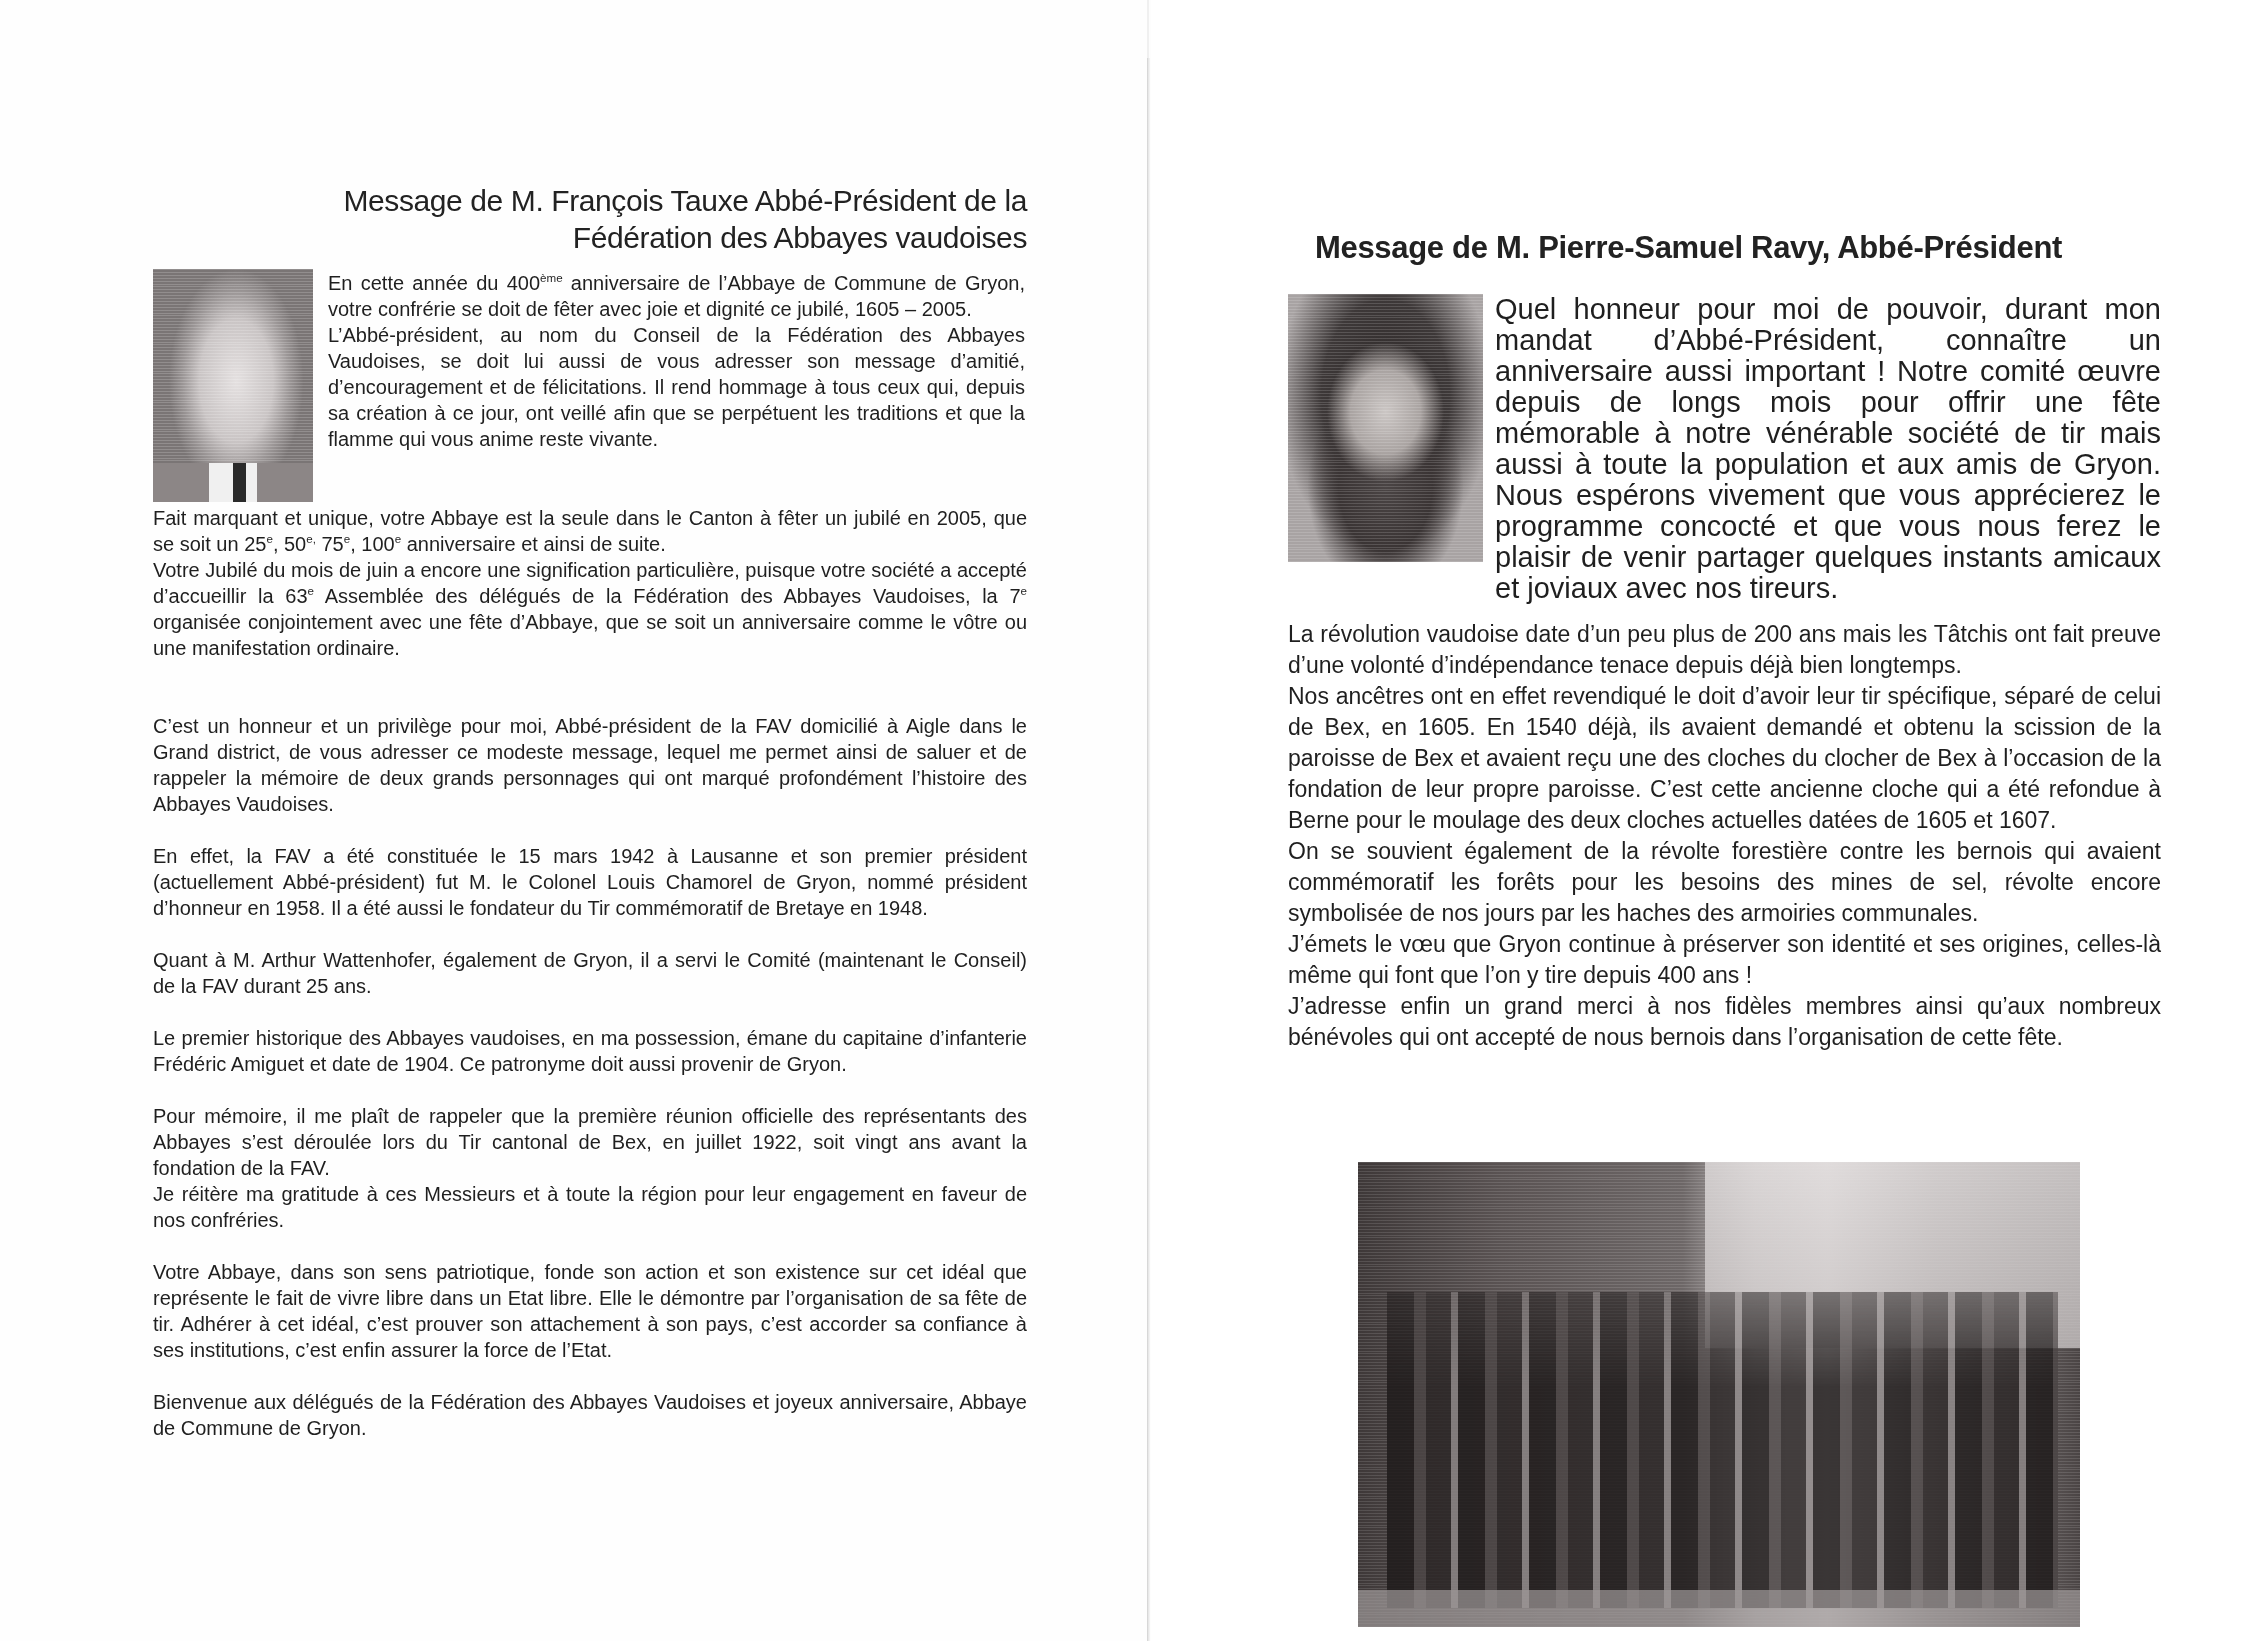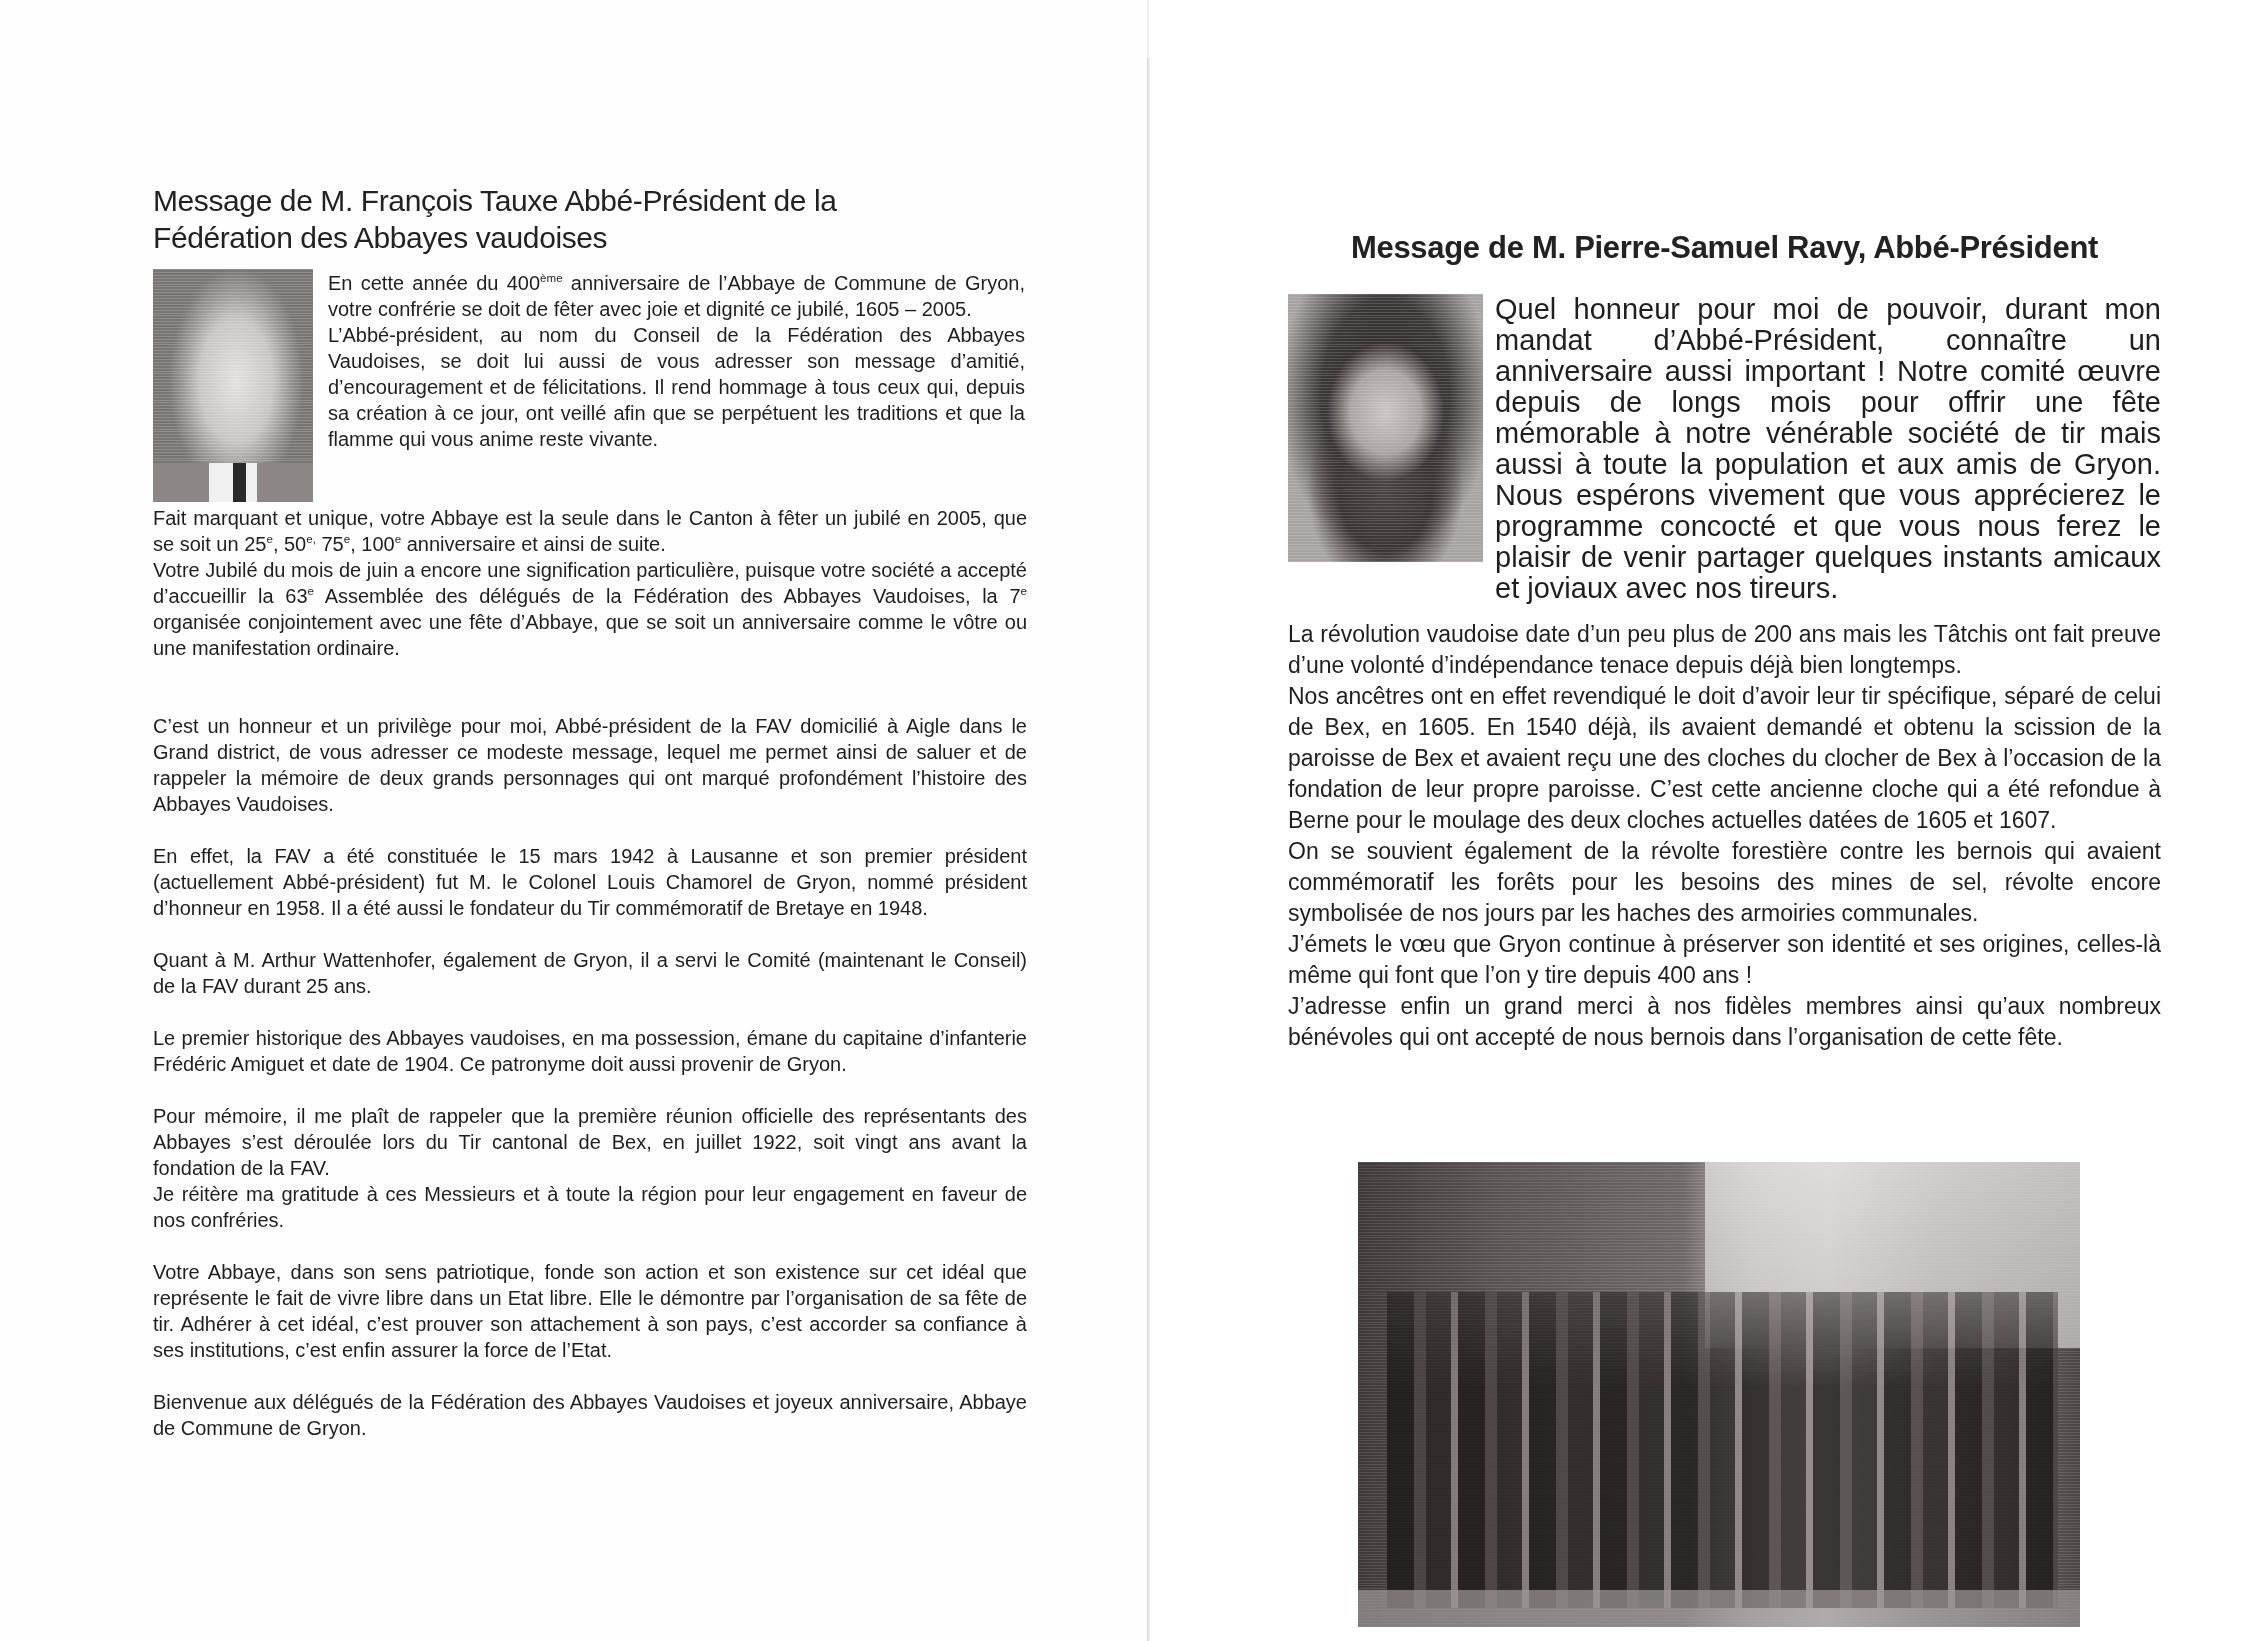--- a/index.html
+++ b/index.html
@@ -13,25 +13,25 @@
   .page-left { left:0; width:1149px; }
   .page-right { left:1151px; width:1106px; background:#ffffff; }
   .fold {
     position:absolute; left:1147px; top:58px; width:2.9px; height:1583px;
     background:linear-gradient(to right, #cfcfcf, #e8e8e8, #f7f7f7);
   }
   .fold-top { position:absolute; left:1147px; top:0; width:1.9px; height:58px; background:#f0f0f0; }
 
   .title-left {
     position:absolute; left:153px; top:182px; width:874px;
-    text-align:left; font-size:30px; line-height:37px; color:#222;
+    text-align:right; font-size:30px; line-height:37px; color:#222;
     font-stretch:condensed; letter-spacing:-0.4px;
   }
   .title-right {
-    position:absolute; left:1288px; top:228px; width:873px;
+    position:absolute; left:1252px; top:228px; width:873px;
     text-align:center; font-size:31px; line-height:39px; font-weight:bold; color:#222;
     letter-spacing:-0.3px;
   }
 
   .portrait {
     position:absolute; overflow:hidden;
     background:
       repeating-linear-gradient(0deg, rgba(255,255,255,0.18) 0 1px, rgba(0,0,0,0) 1px 2.9px),
       radial-gradient(ellipse 42% 48% at 52% 48%, #e4e0e0 0%, #c9c4c4 55%, #9a9595 80%, #7a7575 100%);
   }

